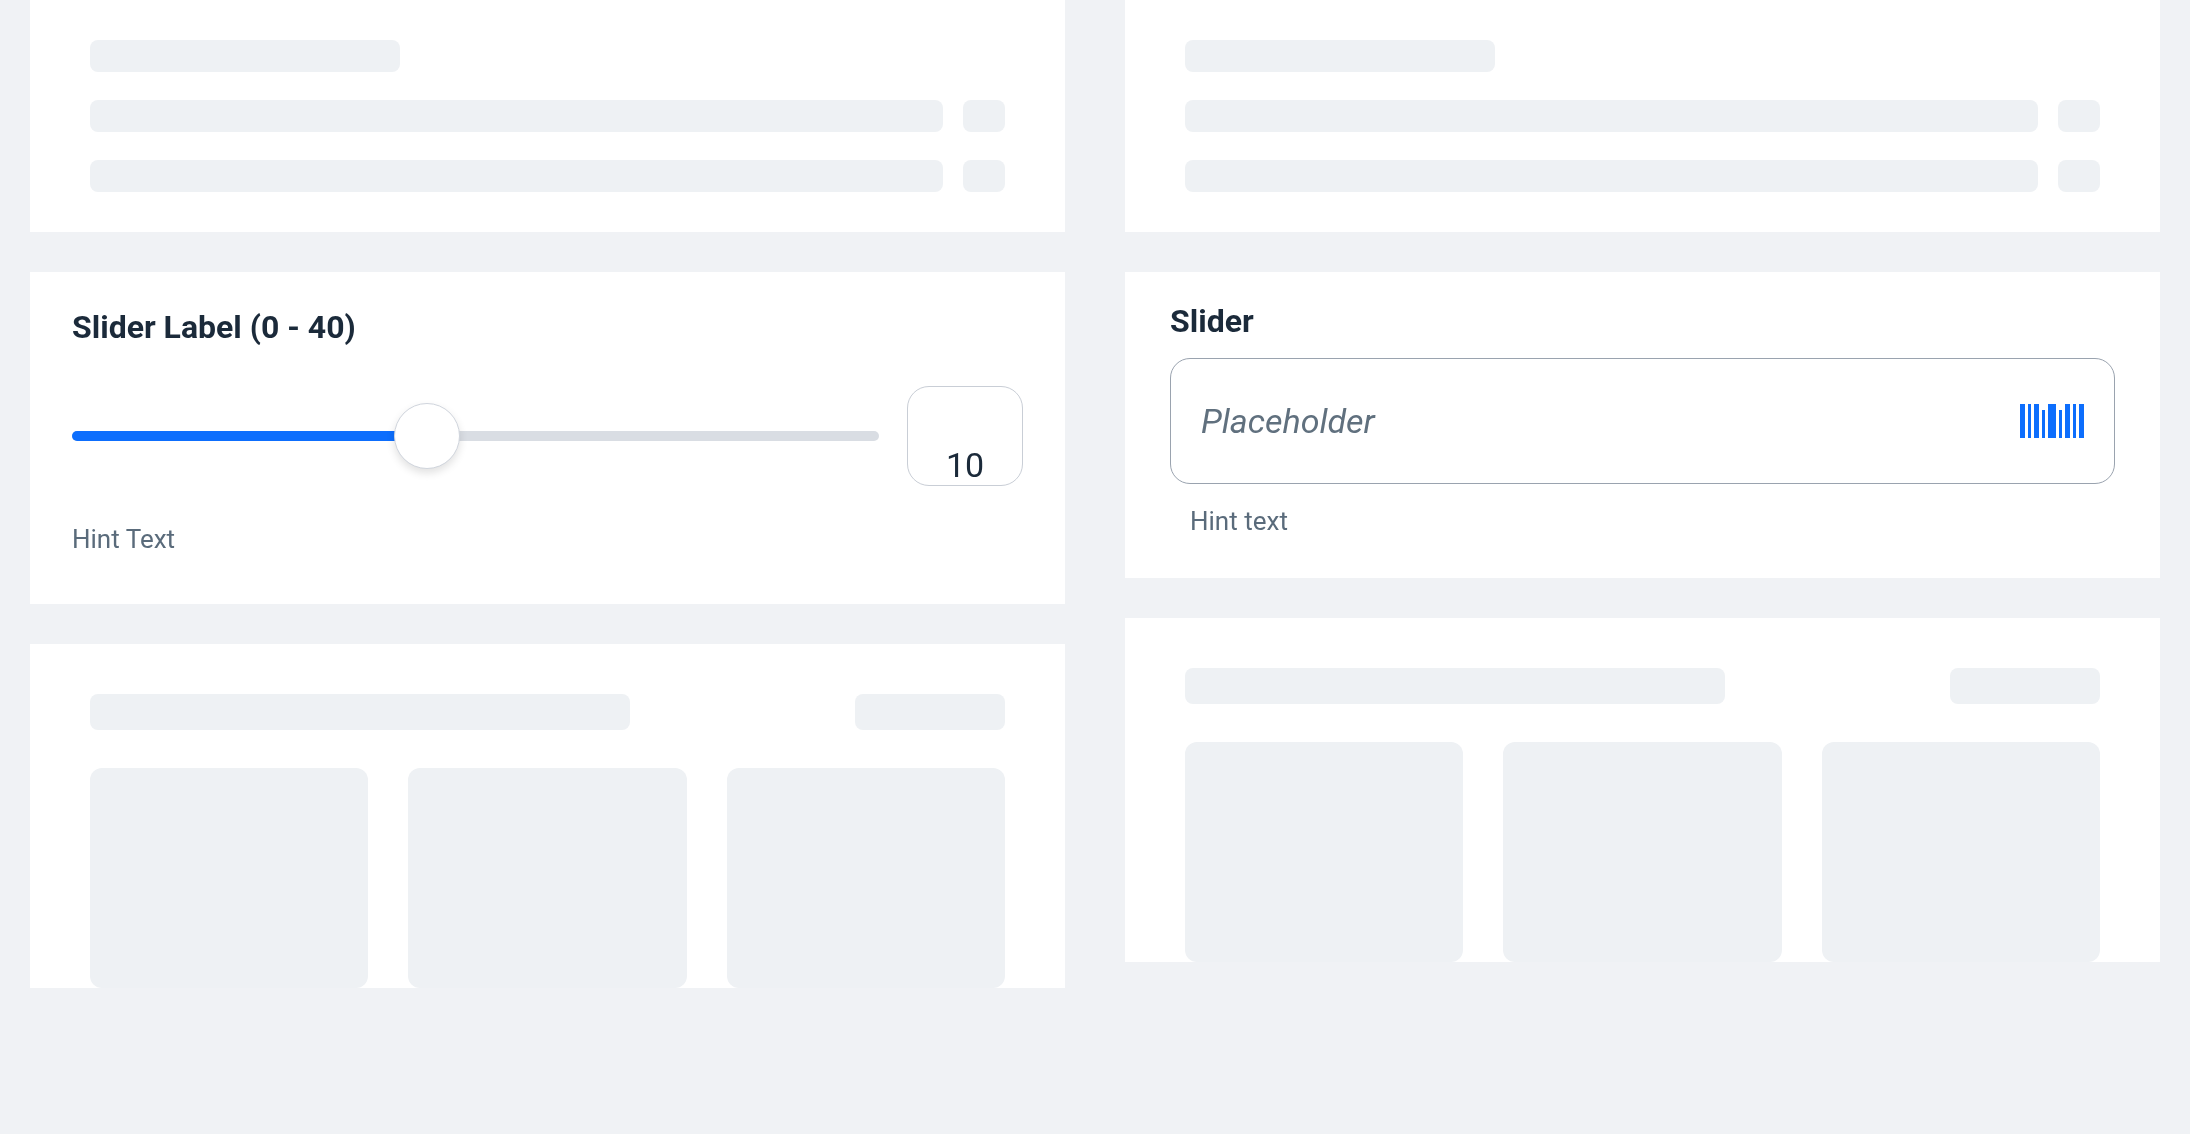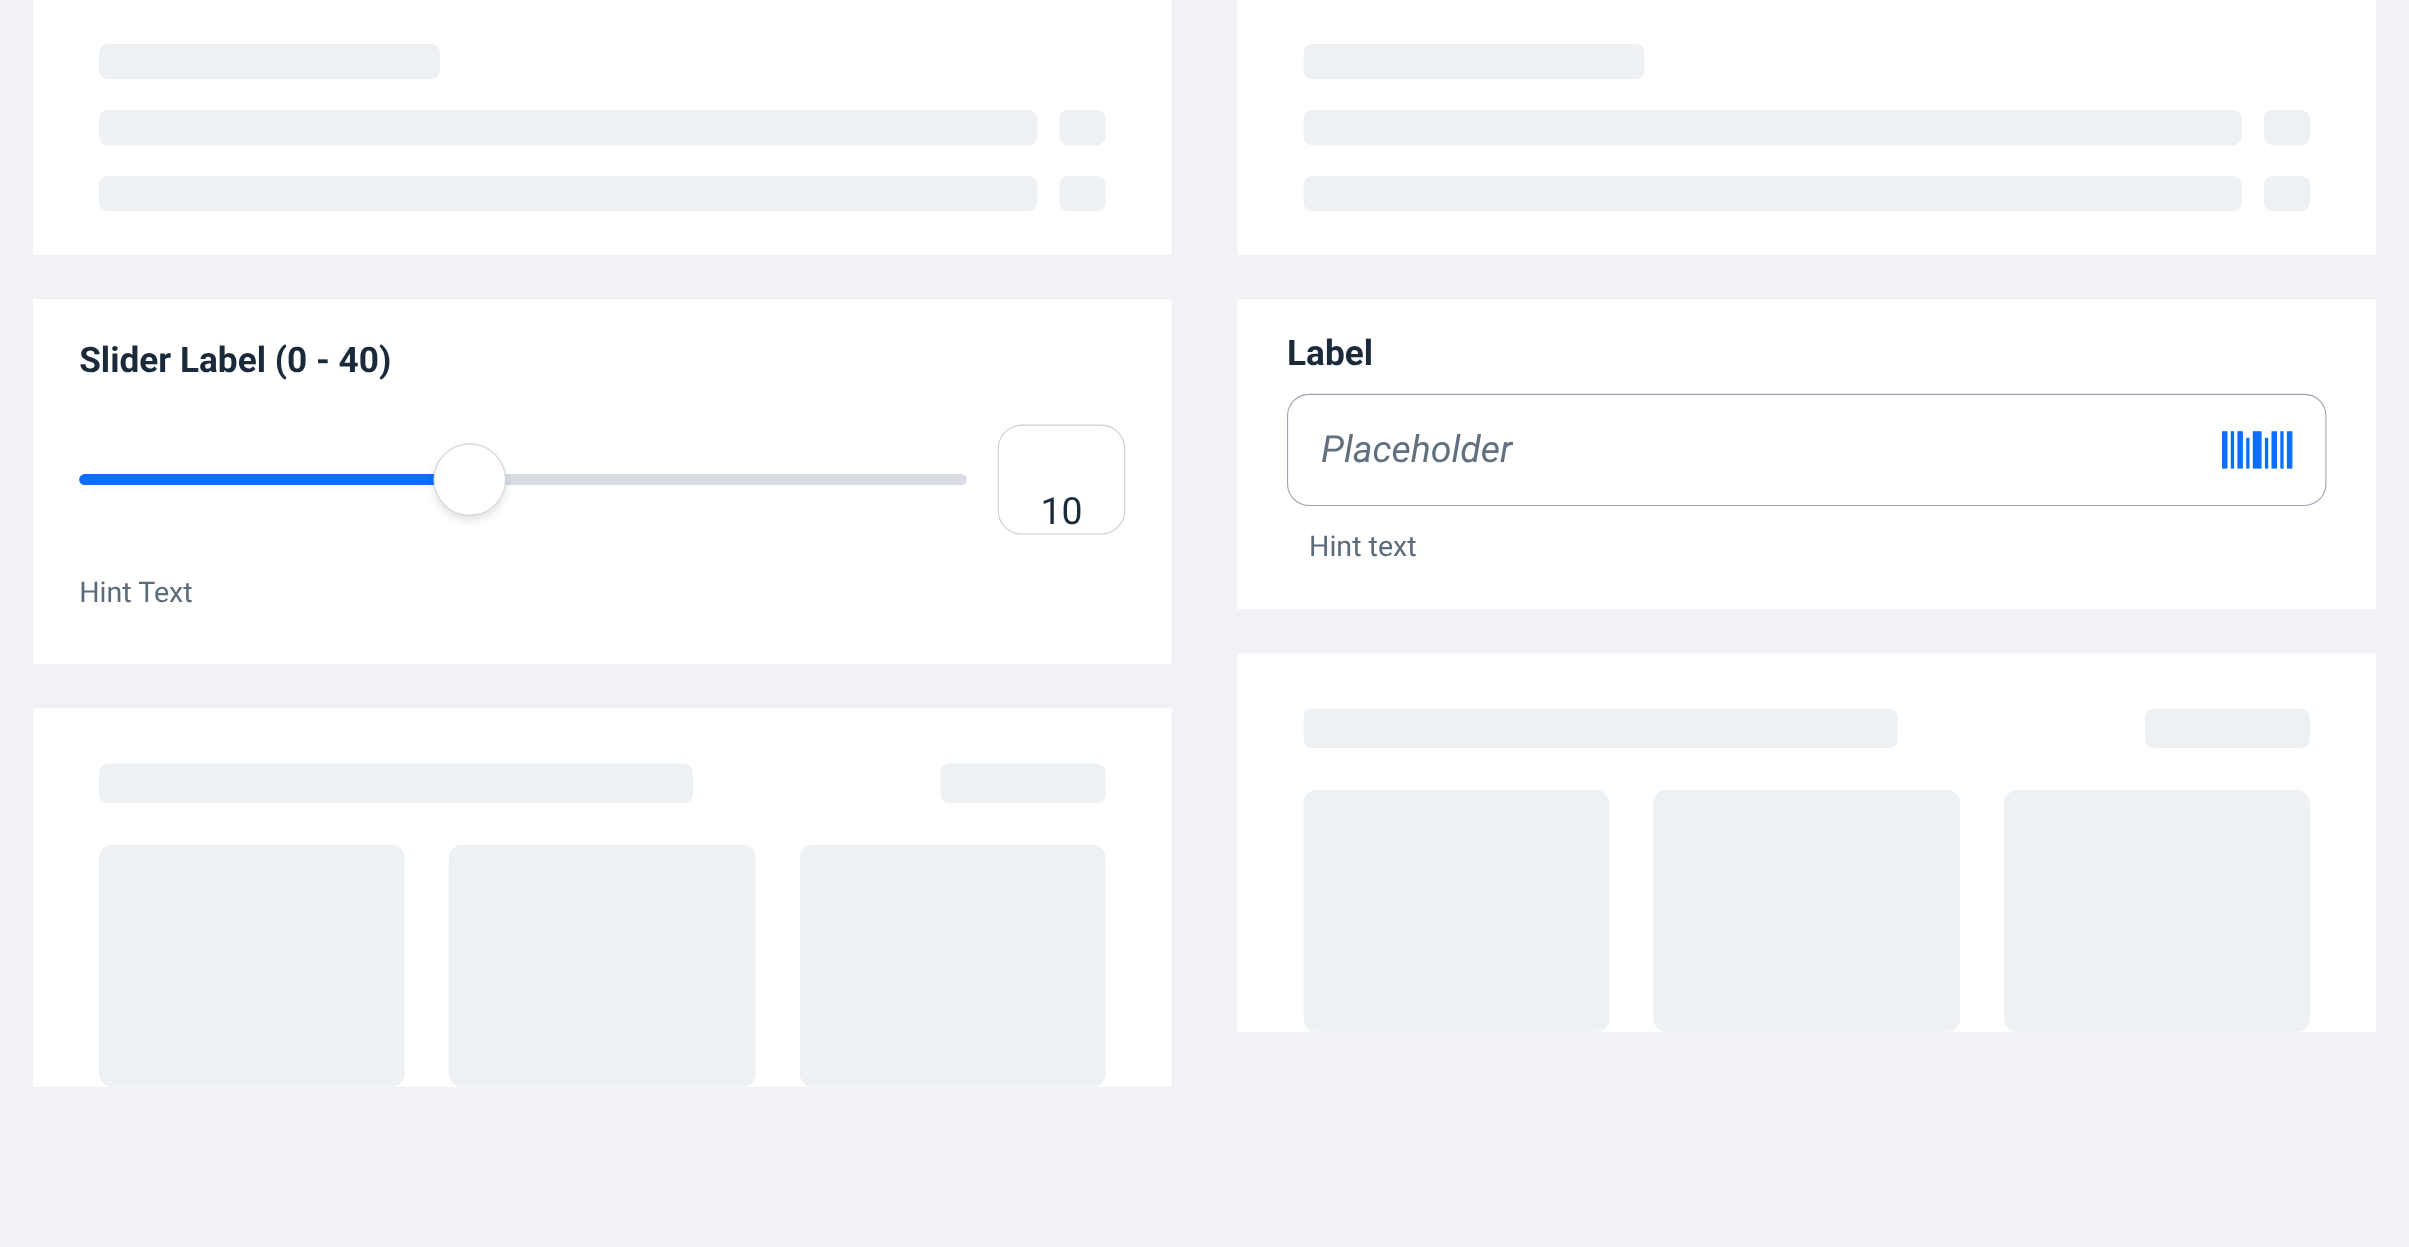--- a/index.html
+++ b/index.html
@@ -116,21 +116,21 @@
     .input-card { padding: 30px 45px 42px 45px; }
     .input-label {
       font-size: 32px;
       font-weight: 700;
       color: #1b2a3a;
       margin-bottom: 18px;
     }
     .input-box {
       display: flex;
       align-items: center;
-      height: 102px;
+      height: 126px;
       border: 1.5px solid #9aa3af;
       border-radius: 20px;
       padding: 0 30px;
       gap: 20px;
     }
     .input-placeholder {
       flex: 1;
       font-size: 34px;
       font-style: italic;
       color: #60707e;
@@ -238,21 +238,21 @@
       </div>
       <div class="header-row">
         <div class="skel skel-md bar"></div>
         <div class="skel chip"></div>
       </div>
     </div>
 
     <div class="spacer"></div>
 
     <div class="card input-card">
-      <div class="input-label">Label</div>
+      <div class="input-label">Slider</div>
       <div class="input-box">
         <div class="input-placeholder">Placeholder</div>
         <div class="barcode-icon">
           <span style="height:34px"></span>
           <span class="thin" style="height:34px"></span>
           <span style="height:34px"></span>
           <span class="thin" style="height:28px"></span>
           <span class="thick" style="height:34px"></span>
           <span class="thin" style="height:28px"></span>
           <span style="height:34px"></span>

